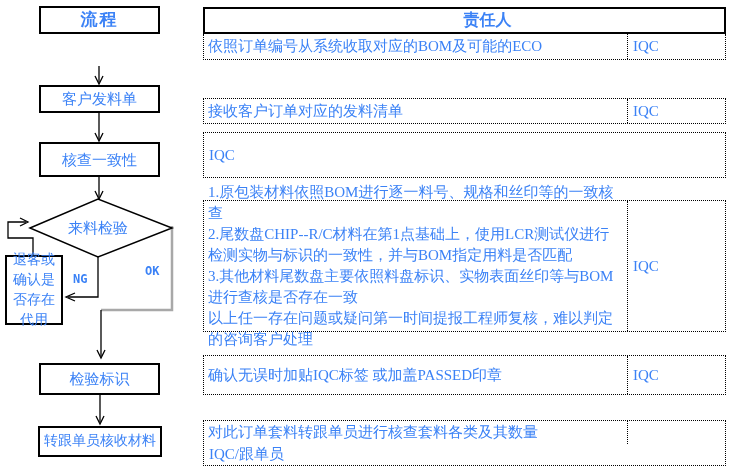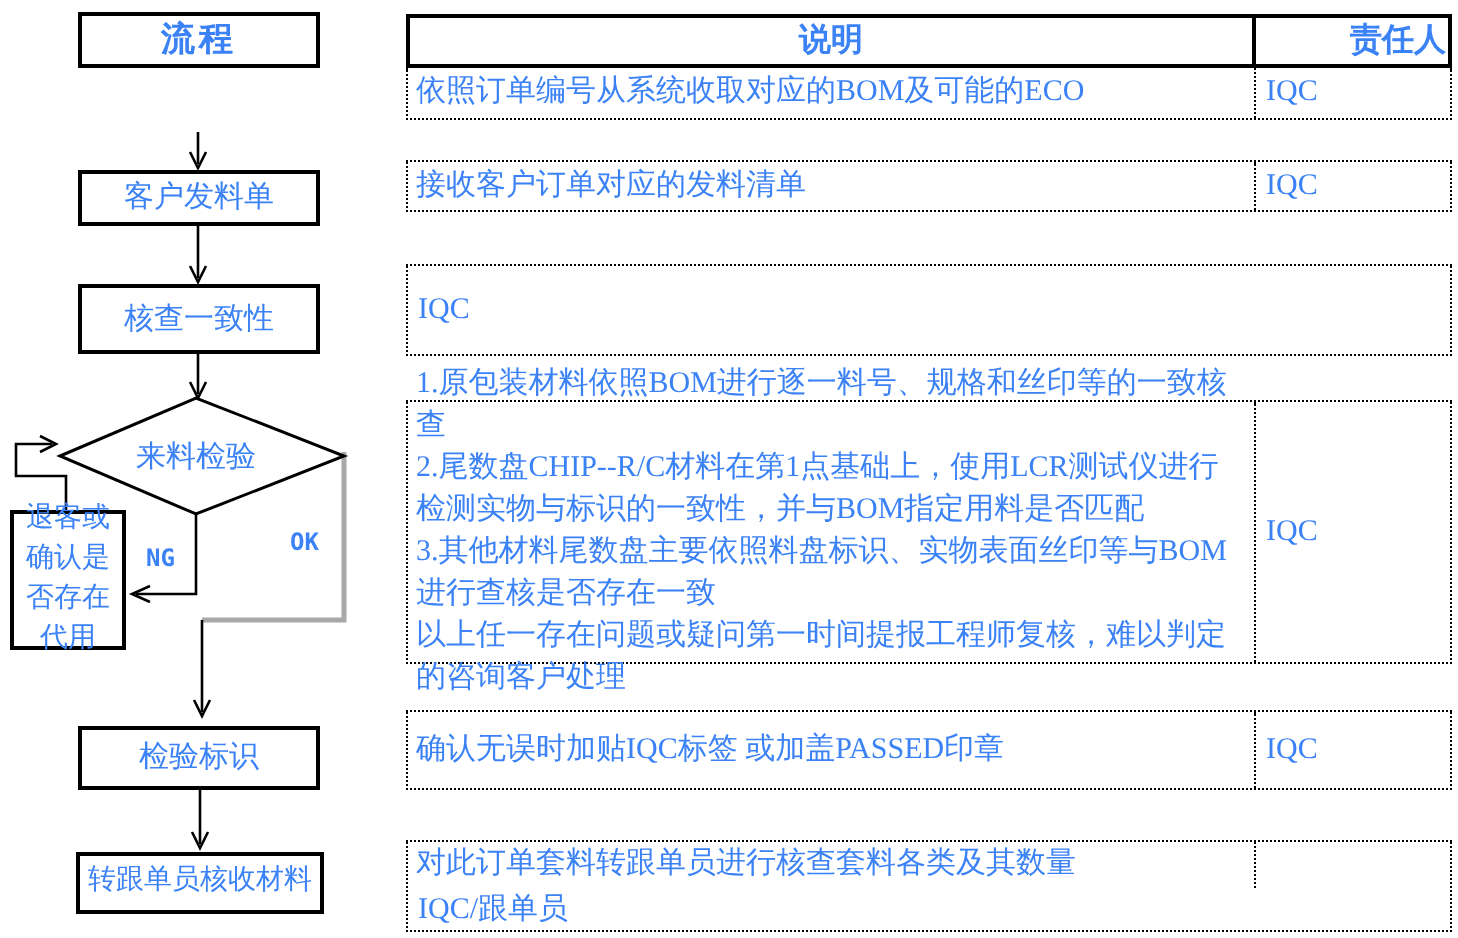--- a/index.html
+++ b/index.html
@@ -49,21 +49,21 @@
     position:absolute; left:203px; width:523px; box-sizing:border-box;
     border:1px dotted #000; display:flex; font-size:15px; background:#fff;
   }
   .t-row .desc {
     width:424px; box-sizing:border-box; border-right:1px dotted #000;
     padding:1px 4px; display:flex; align-items:center;
     white-space:pre-wrap; line-height:21px;
   }
   .t-row .resp { flex:1; display:flex; align-items:center; padding-left:5px; box-sizing:border-box; }
   .r1 { top:34px;  height:26px; border-top:none; }
-  .r2 { top:80px;  height:26px; }
+  .r2 { top:98px;  height:26px; }
   .r3 { top:132px; height:46px; }
   .r4 { top:200px; height:132px; }
   .r5 { top:355px; height:40px; }
   .r6 { top:420px; height:46px;flex-direction:column; }
 </style>
 </head>
 <body>
 
 <div class="page">
 
@@ -98,21 +98,20 @@
   <div class="fc-box b-list">客户发料单</div>
   <div class="fc-box b-check">核查一致性</div>
   <div class="diamond-label">来料检验</div>
   <div class="fc-box b-reject">退客或确认是否存在代用</div>
   <div class="edge-label lbl-ng">NG</div>
   <div class="edge-label lbl-ok">OK</div>
   <div class="fc-box b-mark">检验标识</div>
   <div class="fc-box b-transfer">转跟单员核收材料</div>
 
   <div class="t-header">
-    <div class="desc">说明</div>
     <div class="resp">责任人</div>
   </div>
 
   <div class="t-row r1">
     <div class="desc">依照订单编号从系统收取对应的BOM及可能的ECO</div>
     <div class="resp">IQC</div>
   </div>
   <div class="t-row r2">
     <div class="desc">接收客户订单对应的发料清单</div>
     <div class="resp">IQC</div>

